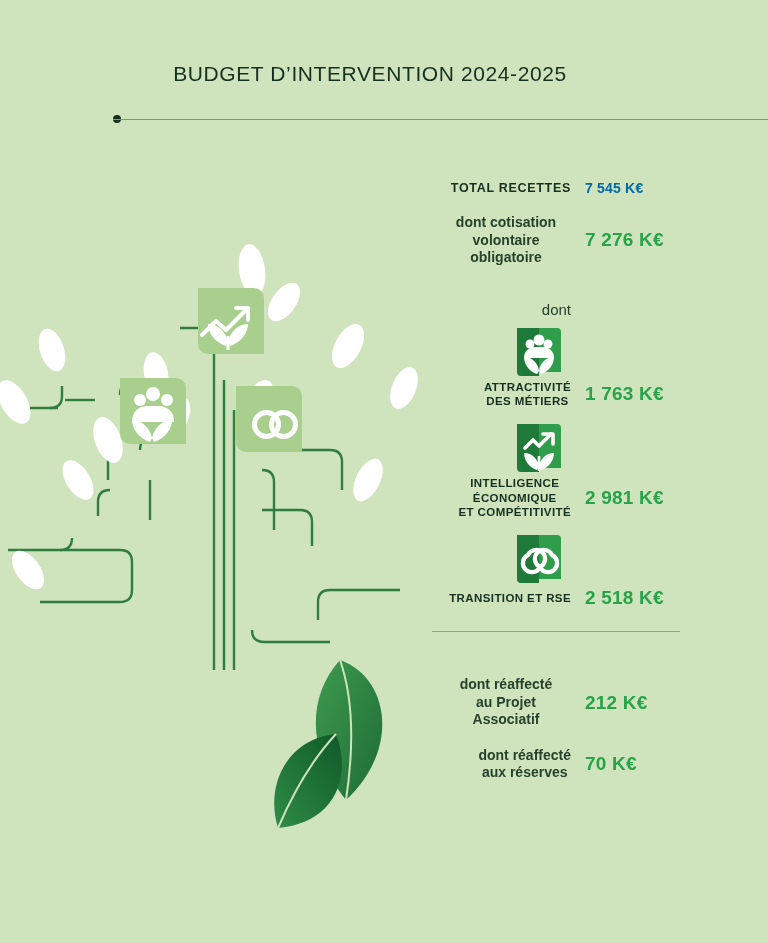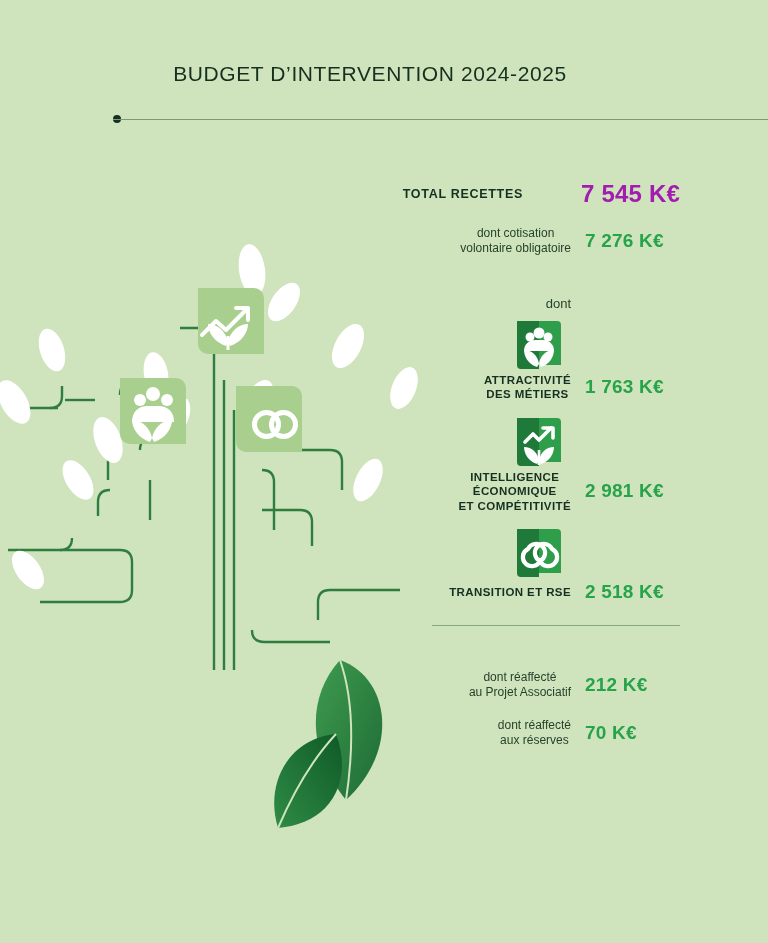--- a/index.html
+++ b/index.html
@@ -79,30 +79,29 @@
     white-space: nowrap;
   }
 
   .row.major .label {
     font-size: 12.5px;
     font-weight: bold;
     letter-spacing: 0.7px;
     color: #16301f;
   }
   .row.major .value {
-    font-size: 24px;
-    font-weight: bold;
-    color: #a21caf;
+    font-size: 14px;
+    font-weight: bold;
+    color: #0369a1;
     letter-spacing: 0.2px;
-    margin-left: 44px;
   }
 
   .row.sub .label {
-    font-size: 12px;
-    font-weight: 400;
+    font-size: 14px;
+    font-weight: 700;
     color: #26422b;
     line-height: 1.25;
   }
   .row.sub .value {
     font-size: 19px;
     font-weight: bold;
     color: #27a34a;
     letter-spacing: 0.2px;
   }
 
@@ -115,24 +114,24 @@
   }
   .row.item .value {
     font-size: 19px;
     font-weight: bold;
     color: #27a34a;
     letter-spacing: 0.2px;
   }
 
   .dont-line {
     text-align: right;
-    font-size: 13px;
+    font-size: 15px;
     color: #26422b;
     padding-right: 109px;
-    margin-top: 10px;
+    margin-top: 4px;
     margin-bottom: 6px;
   }
 
   .gap-lg { height: 28px; }
   .gap-md { height: 16px; }
   .gap-sm { height: 10px; }
 
   .divider {
     width: 248px;
     height: 1px;

